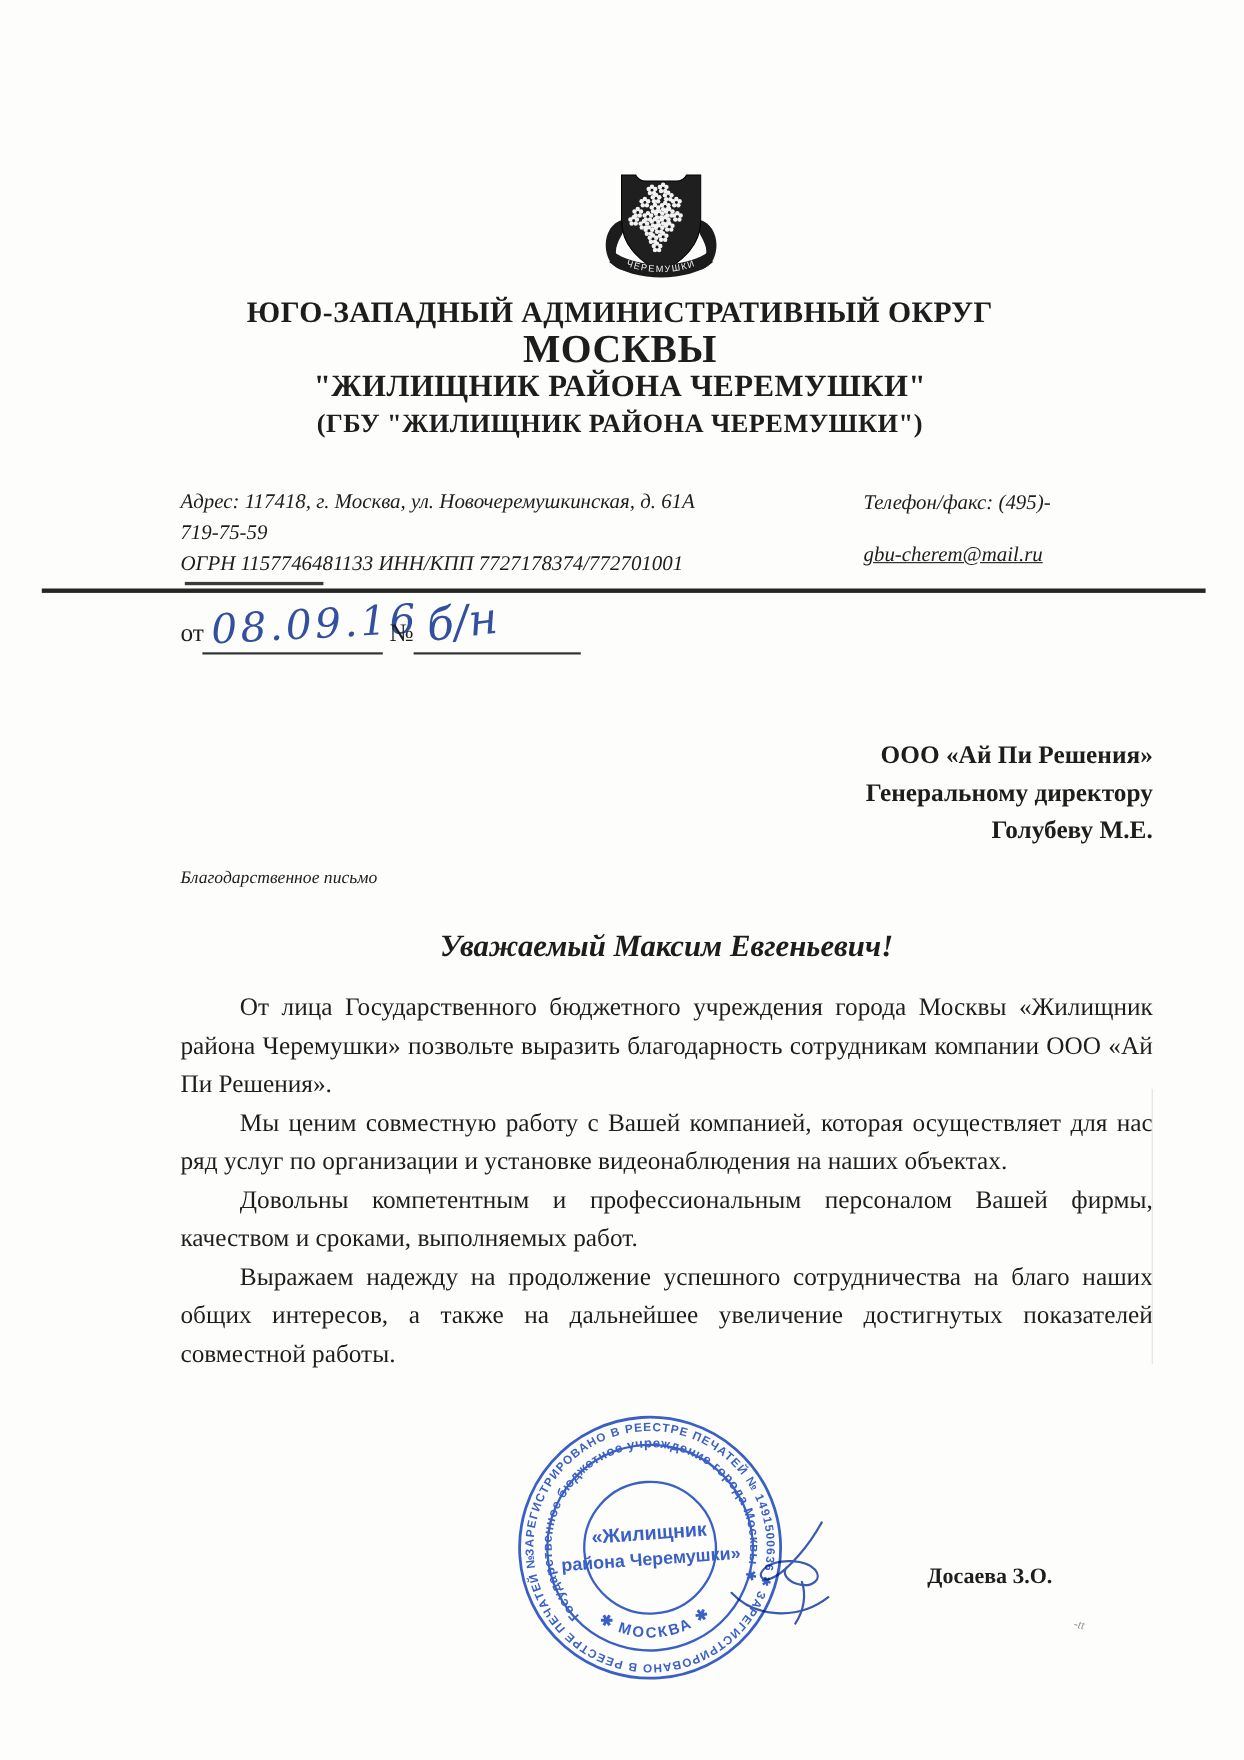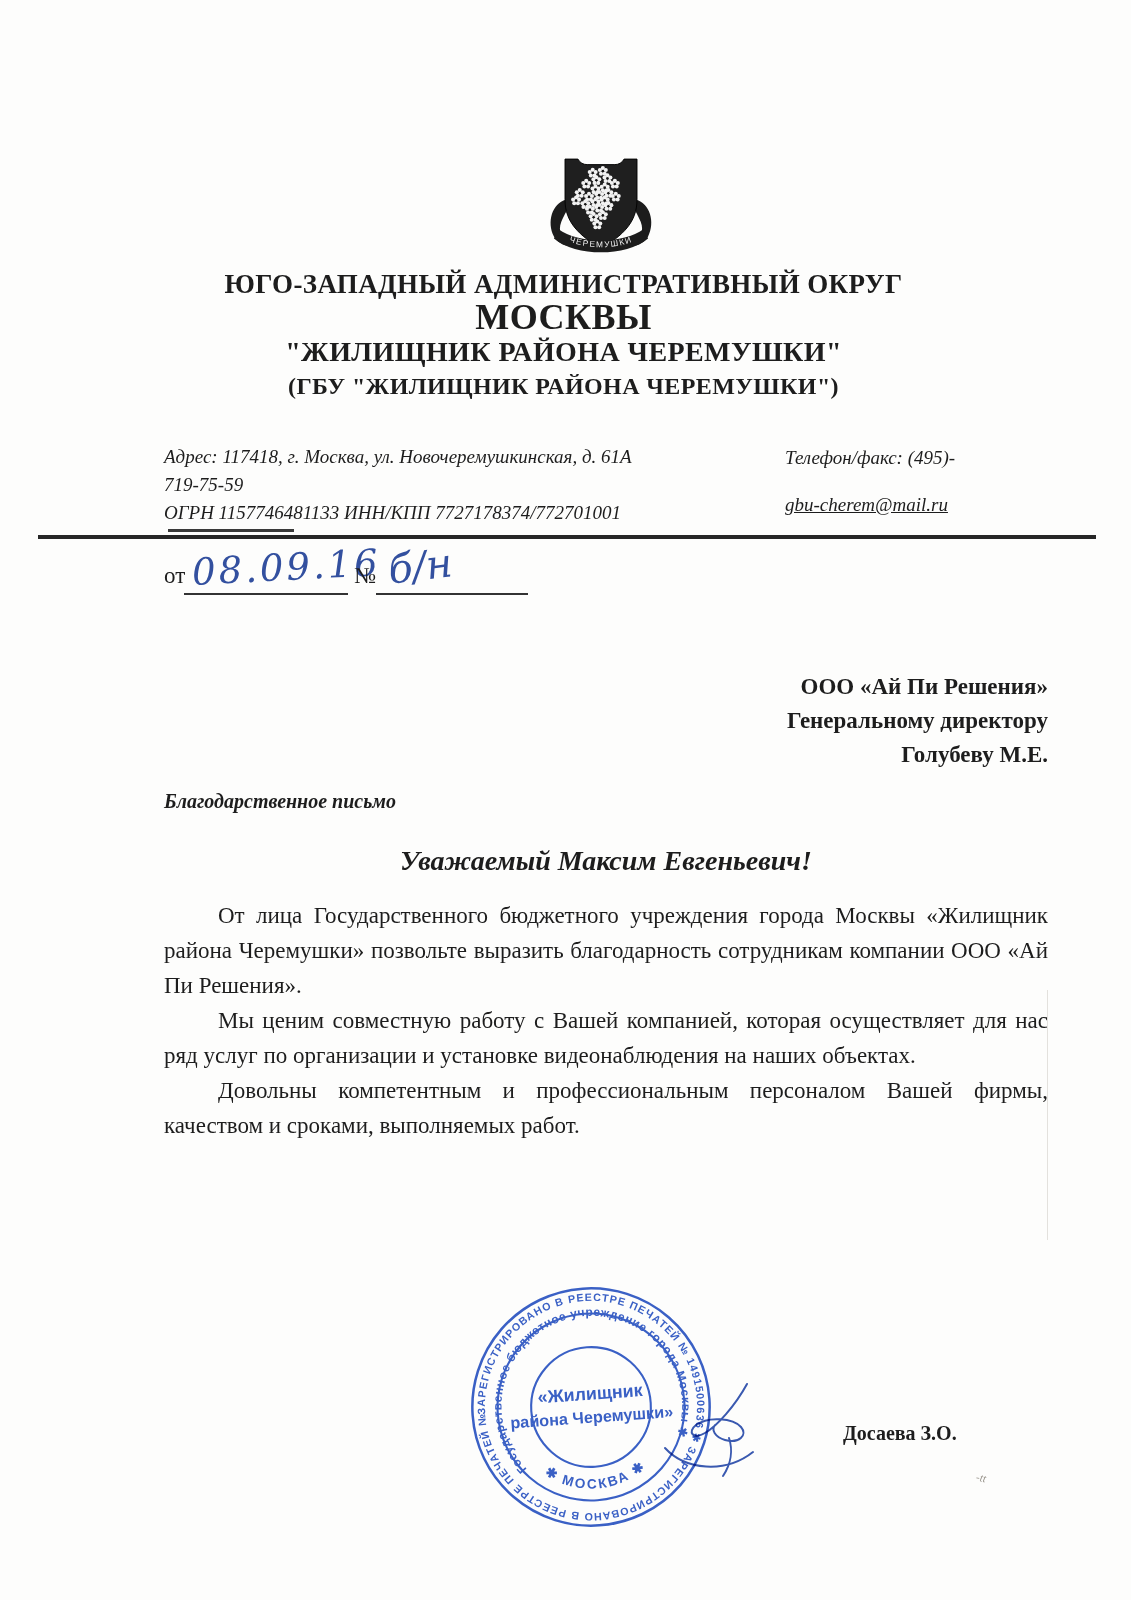--- a/index.html
+++ b/index.html
@@ -29,21 +29,21 @@
   .ref{position:absolute;left:0;top:0;width:1131px;height:0;}
   .ref .lbl{position:absolute;font-size:23px;}
   .ref .ul{position:absolute;height:0;border-bottom:2px solid #333;}
   .hand{position:absolute;color:#33509f;font-style:italic;font-family:"DejaVu Serif",serif;}
   .hand.date{left:192px;top:546px;font-size:37px;letter-spacing:3px;transform:rotate(-3deg);}
   .hand.num{left:388px;top:543px;font-size:40px;transform:rotate(-7deg);}
   
   .recipient{position:absolute;right:83px;top:670px;text-align:right;
              font-weight:bold;font-size:23px;line-height:34px;}
   
-  .subject{position:absolute;left:164px;top:790px;font-weight:bold;font-style:italic;font-size:20px;}
+  .subject{position:absolute;left:164px;top:790px;font-weight:normal;font-style:italic;font-size:16px;}
   .salutation{position:absolute;left:164px;top:845px;width:884px;text-align:center;
               font-weight:bold;font-size:28px;font-style:italic;}
   
   .body-text{position:absolute;left:164px;top:898px;width:884px;
              font-size:23px;line-height:35px;text-align:justify;}
   .body-text p{margin:0;text-indent:54px;}
   
   .sig-title{position:absolute;left:164px;top:1382px;font-weight:bold;font-size:24px;line-height:40px;}
   .sig-name{position:absolute;left:843px;top:1422px;font-weight:bold;font-size:20px;}
   
@@ -146,20 +146,21 @@
     <div>Голубеву М.Е.</div>
   </div>
 
   <div class="subject">Благодарственное письмо</div>
   <div class="salutation">Уважаемый Максим Евгеньевич!</div>
 
   <div class="body-text">
     <p>От лица Государственного бюджетного учреждения города Москвы «Жилищник района Черемушки»  позвольте выразить благодарность сотрудникам компании ООО «Ай Пи Решения».</p>
     <p>Мы ценим совместную работу с Вашей компанией, которая осуществляет для нас ряд услуг по организации и установке видеонаблюдения на наших объектах.</p>
     <p>Довольны компетентным и профессиональным персоналом Вашей фирмы, качеством и сроками, выполняемых работ.</p>
+    <p>Выражаем надежду на продолжение успешного сотрудничества на благо наших общих интересов, а также на дальнейшее увеличение достигнутых показателей совместной работы.</p>
   </div>
 
   <div class="sig-name">Досаева З.О.</div>
 
   <svg class="stamp" viewBox="0 0 240 240">
     <g fill="none" stroke="#2b55c4">
       <circle cx="120" cy="120" r="113" stroke-width="2.4"></circle>
       <circle cx="120" cy="120" r="89" stroke-width="2"></circle>
       <circle cx="120" cy="120" r="57" stroke-width="2"></circle>
     </g>

